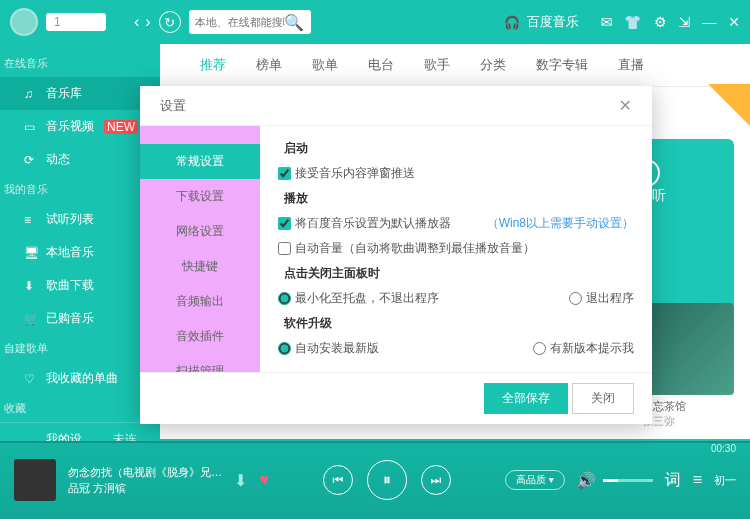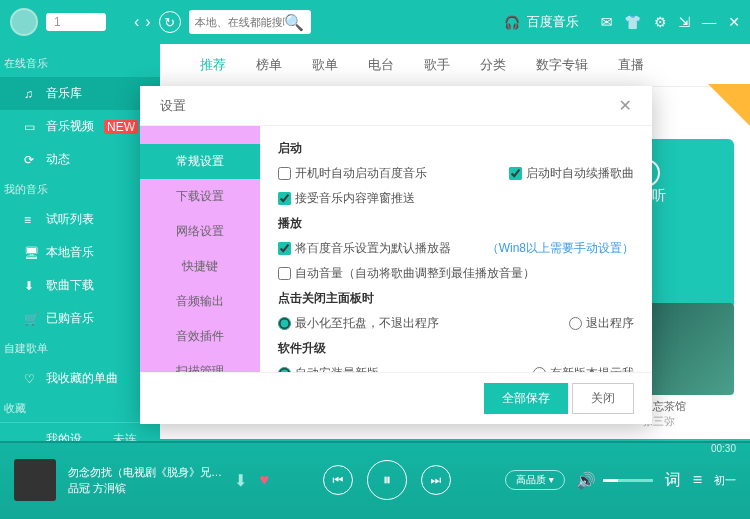--- a/index.html
+++ b/index.html
@@ -37,21 +37,21 @@
 .album { position: absolute; right: 16px; bottom: 10px; width: 92px; font-size: 11px; color: #666; }
 .album-cover { width: 92px; height: 92px; background: linear-gradient(135deg,#2a6b5f,#4aa08a); border-radius: 4px; margin-bottom: 4px; }
 .dialog { position: absolute; left: 140px; top: 86px; width: 512px; height: 338px; background: #fff; box-shadow: 0 4px 24px rgba(0,0,0,0.25); display: flex; flex-direction: column; }
 .dialog-header { padding: 10px 20px; font-size: 13px; color: #666; display: flex; justify-content: space-between; align-items: center; border-bottom: 1px solid #f0f0f0; }
 .dialog-close { cursor: pointer; color: #999; font-size: 16px; }
 .dialog-body { flex: 1; display: flex; overflow: hidden; }
 .settings-nav { width: 120px; background: #f0abfc; padding-top: 18px; }
 .settings-nav-item { padding: 9px 0; text-align: center; font-size: 12px; color: #666; cursor: pointer; }
 .settings-nav-item.active { background: #18c3b0; color: #fff; }
 .settings-panel { flex: 1; padding: 14px 18px; font-size: 12px; color: #555; overflow-y: auto; }
-.section-title { font-weight: bold; color: #333; margin-bottom: 8px; }
+.section-title { font-weight: bold; color: #333; margin-bottom: 8px; margin-left: 6px; }
 .row { display: flex; align-items: center; margin-bottom: 8px; gap: 8px; }
 .row label { display: flex; align-items: center; gap: 4px; cursor: pointer; }
 .row.split { justify-content: space-between; }
 .hint { color: #3b9ae8; }
 .dialog-footer { padding: 10px 18px; display: flex; justify-content: flex-end; gap: 4px; border-top: 1px solid #f0f0f0; }
 .btn-primary { background: #18c3b0; color: #fff; border: none; padding: 6px 18px; cursor: pointer; font-size: 12px; }
 .btn-default { background: #fff; color: #666; border: 1px solid #ccc; padding: 6px 18px; cursor: pointer; font-size: 12px; }
 .player { position: absolute; bottom: 0; left: 0; right: 0; height: 78px; background: linear-gradient(#14b5a3,#12a897); display: flex; align-items: center; padding: 0 14px; gap: 12px; color: #fff; }
 .track-cover { width: 42px; height: 42px; background: #333; border-radius: 3px; }
 .track-info { font-size: 11px; line-height: 1.5; }
@@ -177,30 +177,20 @@
       <div class="settings-nav-item active">常规设置</div>
       <div class="settings-nav-item">下载设置</div>
       <div class="settings-nav-item">网络设置</div>
       <div class="settings-nav-item">快捷键</div>
       <div class="settings-nav-item">音频输出</div>
       <div class="settings-nav-item">音效插件</div>
       <div class="settings-nav-item">扫描管理</div>
     </div>
     <div class="settings-panel">
       <div class="section-title">启动</div>
-      <div class="row split">
-        <label>
-            <input type="checkbox" style="">
-            <span>开机时自动启动百度音乐</span>
-          </label>
-        <label>
-            <input type="checkbox" checked="" style="">
-            <span>启动时自动续播歌曲</span>
-          </label>
-      </div>
       <div class="row">
           <label>
             <input type="checkbox" checked="" style="">
             <span>接受音乐内容弹窗推送</span>
           </label>
         </div>
       <div class="section-title">播放</div>
       <div class="row split">
         <label>
             <input type="checkbox" checked="" style="">

